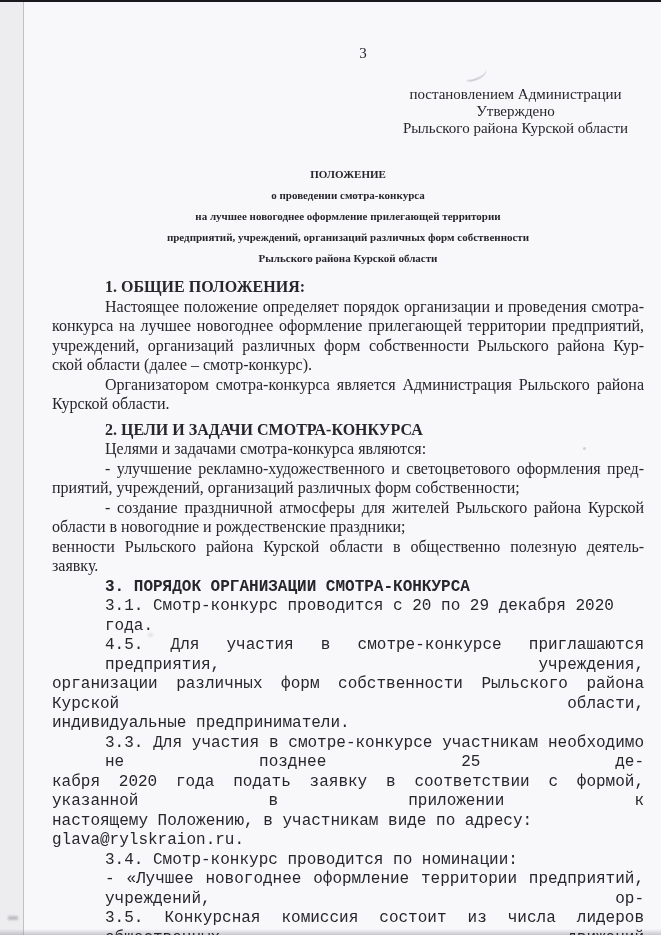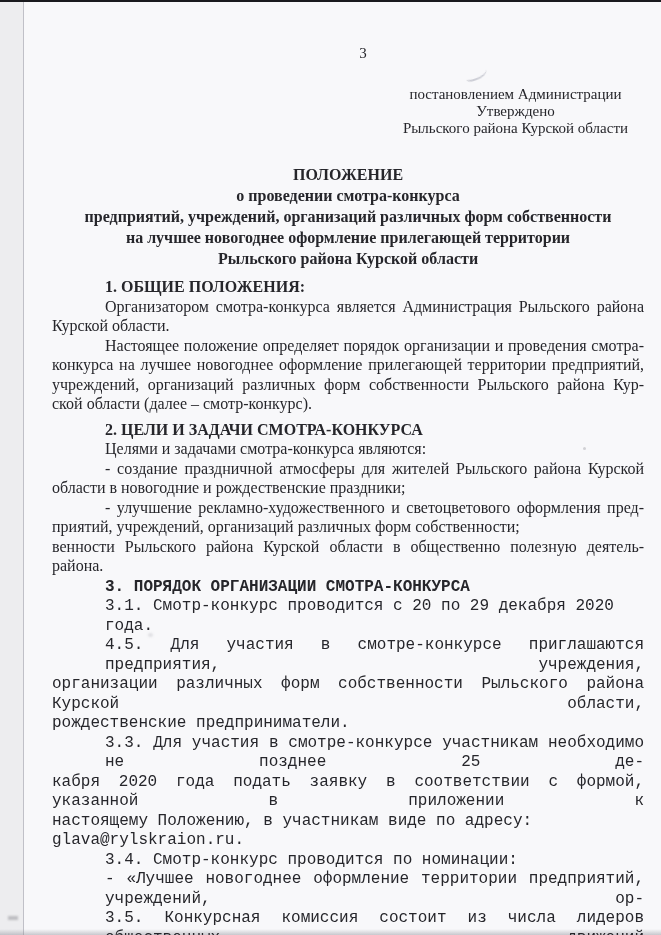--- a/index.html
+++ b/index.html
@@ -27,21 +27,21 @@
 
   .content{position:absolute;left:0;top:0;width:661px;box-sizing:border-box;
     padding:46px 17px 0 52px;}
 
   .page-number{text-align:center;font-size:15px;line-height:15px;transform:translateX(15px);}
 
   .approval{margin:25px 16px 0 auto;width:fit-content;text-align:center;
     font-size:15px;line-height:17px;}
 
   .title{margin-top:27px;text-align:center;font-weight:bold;
-    font-size:16px;line-height:21px;}
+    font-size:11px;line-height:21px;}
 
   .body-text{margin-top:8px;font-size:16px;line-height:19.5px;}
   .section{margin:0;}
   .sec2{margin-top:6px;}
   .sec3{margin-top:2px;font-family:Liberation Mono, monospace;}
   .heading{font-weight:bold;padding-left:53px;}
   .line{white-space:normal;}
   .line.first{padding-left:53px;}
   .line.j{text-align:justify;text-align-last:justify;}
 </style>
@@ -61,66 +61,66 @@
 
   <div class="approval" id="approval">
       <div class="ap-line">постановлением Администрации</div>
       <div class="ap-line">Утверждено</div>
       <div class="ap-line">Рыльского района Курской области</div>
     </div>
 
   <div class="title" id="title">
       <div class="title-line">ПОЛОЖЕНИЕ</div>
       <div class="title-line">о проведении смотра-конкурса</div>
+      <div class="title-line">на лучшее новогоднее оформление прилегающей территории</div>
       <div class="title-line">предприятий, учреждений, организаций различных форм собственности</div>
-      <div class="title-line">на лучшее новогоднее оформление прилегающей территории</div>
       <div class="title-line">Рыльского района Курской области</div>
     </div>
 
   <div class="body-text" id="sections">
       <div class="section sec1">
         <div class="heading line">1. ОБЩИЕ ПОЛОЖЕНИЯ:</div>
         <div class="para">
-          <div class="line first j">Организатором смотра-конкурса является Администрация Рыльского района</div>
-          <div class="line">Курской области.</div>
-        </div>
-        <div class="para">
           <div class="line first j">Настоящее положение определяет порядок организации и проведения смотра-</div>
           <div class="line j">конкурса на лучшее новогоднее оформление прилегающей территории предприятий,</div>
           <div class="line j">учреждений, организаций различных форм собственности Рыльского района Кур-</div>
           <div class="line">ской области (далее – смотр-конкурс).</div>
+        </div>
+        <div class="para">
+          <div class="line first j">Организатором смотра-конкурса является Администрация Рыльского района</div>
+          <div class="line">Курской области.</div>
         </div>
       </div>
       <div class="section sec2">
         <div class="heading line">2. ЦЕЛИ И ЗАДАЧИ СМОТРА-КОНКУРСА</div>
         <div class="para">
           <div class="line first">Целями и задачами смотра-конкурса являются:</div>
         </div>
         <div class="para">
+          <div class="line first j">- улучшение рекламно-художественного и светоцветового оформления пред-</div>
+          <div class="line">приятий, учреждений, организаций различных форм собственности;</div>
+        </div>
+        <div class="para">
           <div class="line first j">- создание праздничной атмосферы для жителей Рыльского района Курской</div>
           <div class="line">области в новогодние и рождественские праздники;</div>
         </div>
         <div class="para">
-          <div class="line first j">- улучшение рекламно-художественного и светоцветового оформления пред-</div>
-          <div class="line">приятий, учреждений, организаций различных форм собственности;</div>
-        </div>
-        <div class="para">
           <div class="line j">венности Рыльского района Курской области в общественно полезную деятель-</div>
-          <div class="line">района.</div>
+          <div class="line">заявку.</div>
         </div>
       </div>
       <div class="section sec3">
         <div class="heading line">3. ПОРЯДОК ОРГАНИЗАЦИИ СМОТРА-КОНКУРСА</div>
         <div class="para">
           <div class="line first">3.1. Смотр-конкурс проводится с 20 по 29 декабря 2020 года.</div>
         </div>
         <div class="para">
           <div class="line first j">4.5. Для участия в смотре-конкурсе приглашаются предприятия, учреждения,</div>
           <div class="line j">организации различных форм собственности Рыльского района Курской области,</div>
-          <div class="line">рождественские предприниматели.</div>
+          <div class="line">индивидуальные предприниматели.</div>
         </div>
         <div class="para">
           <div class="line first j">3.3. Для участия в смотре-конкурсе участникам необходимо не позднее 25 де-</div>
           <div class="line j">кабря 2020 года подать заявку в соответствии с формой, указанной в приложении к</div>
           <div class="line">настоящему Положению, в участникам виде по адресу: glava@rylskraion.ru.</div>
         </div>
         <div class="para">
           <div class="line first">3.4. Смотр-конкурс проводится по номинации:</div>
         </div>
         <div class="para">

